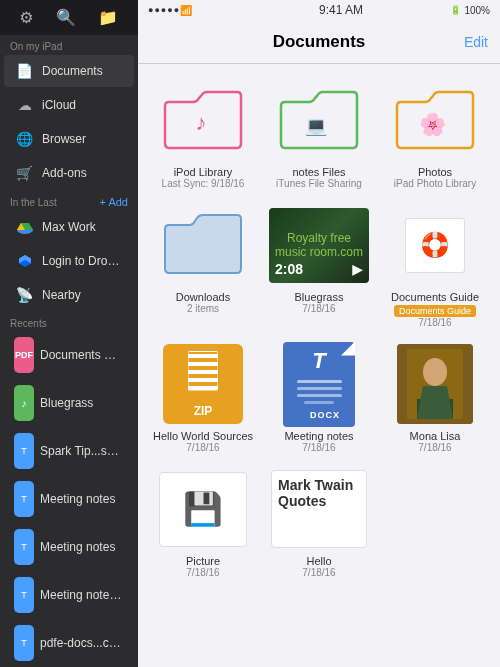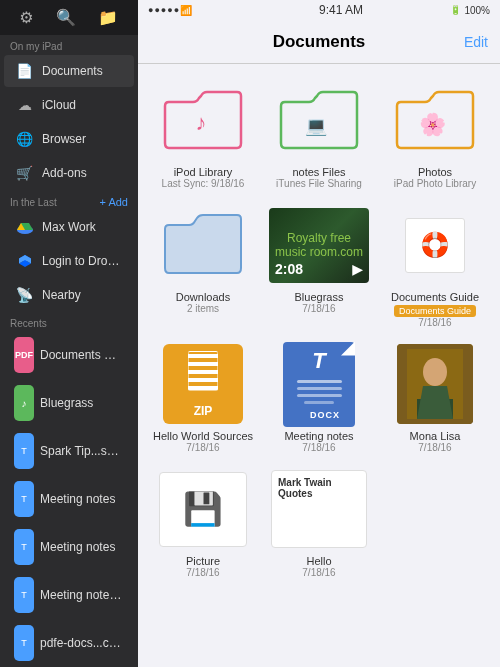--- a/index.html
+++ b/index.html
@@ -269,21 +269,21 @@
       border-radius: 4px;
       display: flex;
       flex-direction: column;
       align-items: flex-start;
       justify-content: flex-start;
       padding: 6px;
       overflow: hidden;
     }
 
     .quotes-title {
-      font-size: 10px;
+      font-size: 14px;
       font-weight: bold;
       color: #333;
       margin-bottom: 3px;
     }
 
     .quotes-body {
       font-size: 8px;
       color: #555;
       line-height: 1.3;
     }

